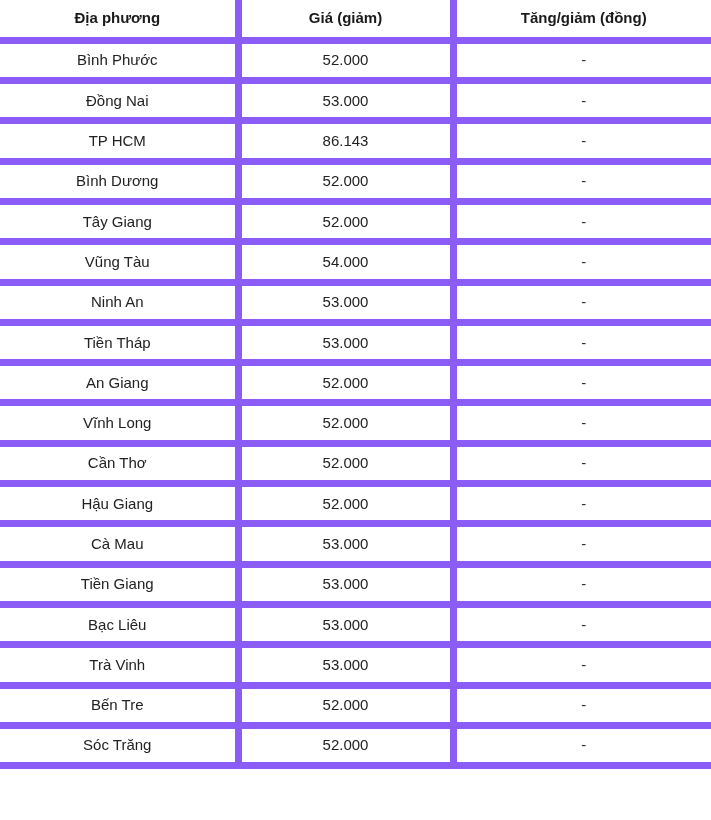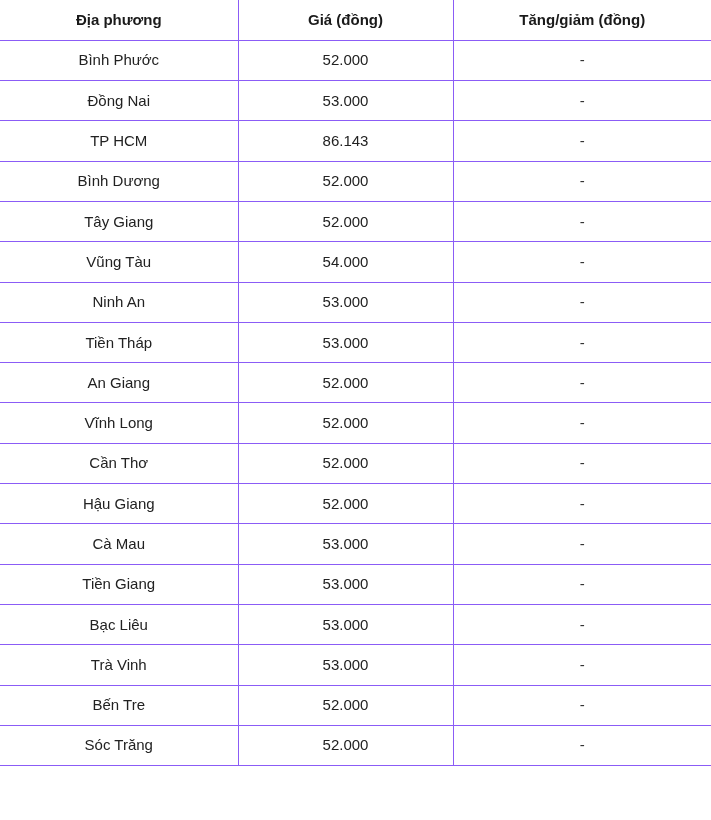--- a/index.html
+++ b/index.html
@@ -18,21 +18,21 @@
     border-collapse: collapse;
     width: 711px;
     table-layout: fixed;
   }
   table.price-table col.col-region { width: 238px; }
   table.price-table col.col-price  { width: 215px; }
   table.price-table col.col-change { width: 258px; }
 
   table.price-table th,
   table.price-table td {
-    border: 1px solid #8b5cf6;
+    border: 7px solid #8b5cf6;
     text-align: center;
     vertical-align: middle;
     font-size: 15px;
     line-height: 1.2;
     padding: 0;
     height: 40.3px;
     box-sizing: border-box;
   }
   table.price-table thead th {
     font-weight: bold;
@@ -57,21 +57,21 @@
 
 <table class="price-table">
   <colgroup>
     <col class="col-region">
     <col class="col-price">
     <col class="col-change">
   </colgroup>
   <thead>
     <tr>
       <th>Địa phương</th>
-      <th>Giá (đồng)</th>
+      <th>Giá (giảm)</th>
       <th>Tăng/giảm (đồng)</th>
     </tr>
   </thead>
   <tbody id="table-body">
       <tr>
         <td class="region-cell">Bình Phước</td>
         <td class="price-cell">52.000</td>
         <td class="change-cell">-</td>
       </tr>
       <tr>

